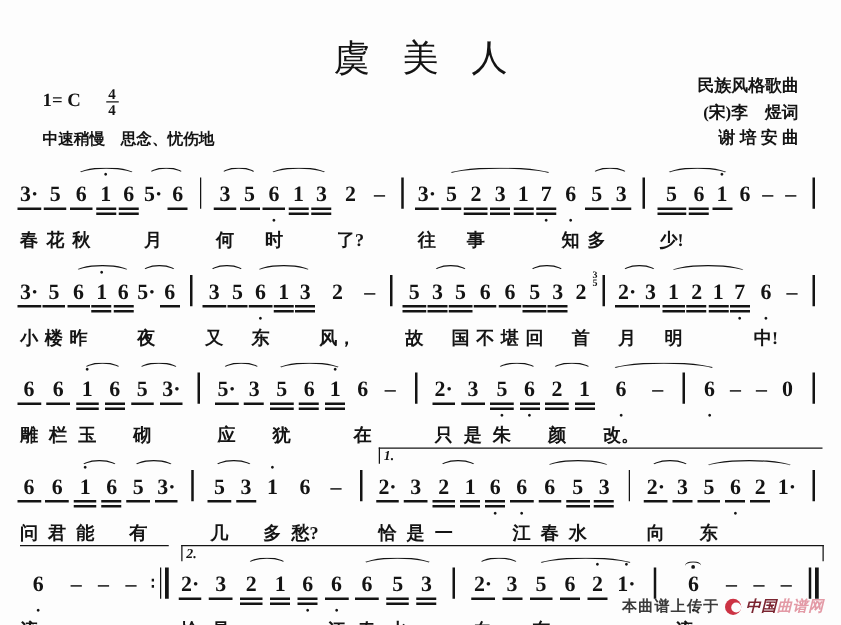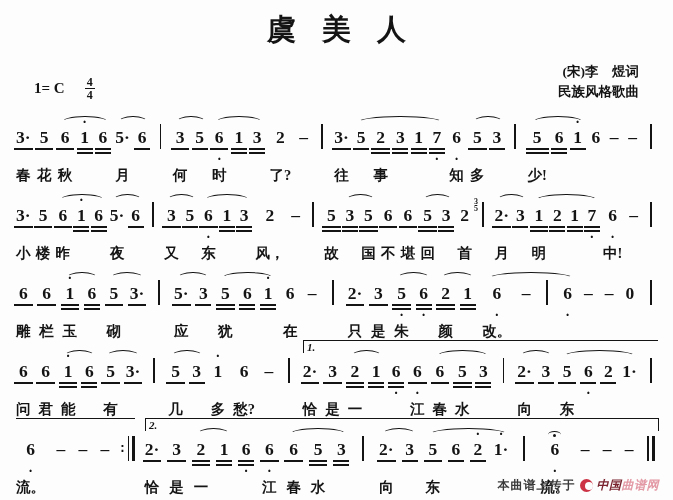--- a/index.html
+++ b/index.html
@@ -1,18 +1,18 @@
 <!DOCTYPE html>
 <html><head>
 <meta charset="utf-8">
 <style>
   html,body{margin:0;padding:0;background:#e8e8e8;}
   .page{position:relative;width:673px;height:500px;background:#fdfdfd;color:#141414;
         font-family:"Liberation Serif","DejaVu Serif",serif;overflow:hidden;margin:0 auto;}
-  .title{margin:0;padding-top:10px;text-align:center;font-size:29px;font-weight:bold;
+  .title{margin:0;padding-top:28px;text-align:center;font-size:29px;font-weight:normal;
          letter-spacing:26px;padding-left:26px;height:38px;line-height:38px;}
   .meta{display:flex;justify-content:space-between;align-items:flex-end;padding:2px 34px 0 34px;height:52px;}
   .keysig{font-weight:bold;font-size:15px;display:flex;align-items:center;gap:20px;}
   .frac{display:inline-flex;flex-direction:column;align-items:center;font-size:12px;line-height:1.05;}
   .frac .fn{border-bottom:1.6px solid #141414;padding:0 2px;}
   .tempo{font-weight:bold;font-size:12.5px;margin-top:8px;}
   .credits{text-align:right;font-size:13.5px;font-weight:bold;line-height:1.5;}
   #score{padding:4px 0 0 0;}
   .sys{position:relative;margin:0 0 1px 0;}
   .notes-row{display:flex;justify-content:space-between;align-items:flex-start;
@@ -52,24 +52,26 @@
   <h1 class="title">虞美人</h1>
   <div class="meta">
     <div>
       <div class="keysig">
         <span>1= C</span>
         <span class="frac">
             <span class="fn">4</span>
             <span class="fd">4</span>
           </span>
       </div>
+      <div class="tempo">中速稍慢　思念、忧伤地</div>
     </div>
     <div class="credits">
+      <div>民族风格歌曲</div>
       <div>(宋)李　煜词</div>
-      <div>民族风格歌曲</div>
+      <div>谢 培 安 曲</div>
     </div>
   </div>
   <div id="score">
       <div class="sys">
         <div class="notes-row">
           <div class="tok">
             <div class="od"></div>
             <div class="glyph">3·</div>
             <div class="ul">
               <div class="ln"></div>

